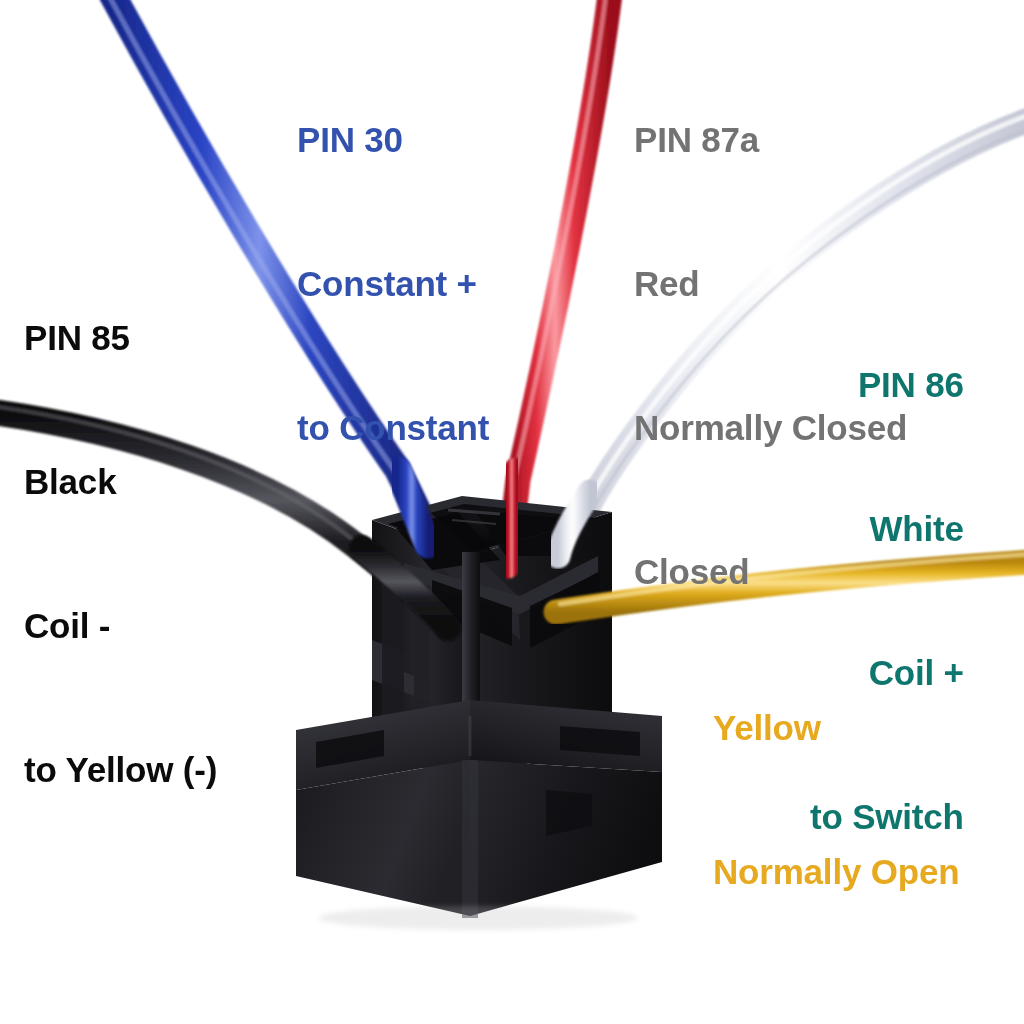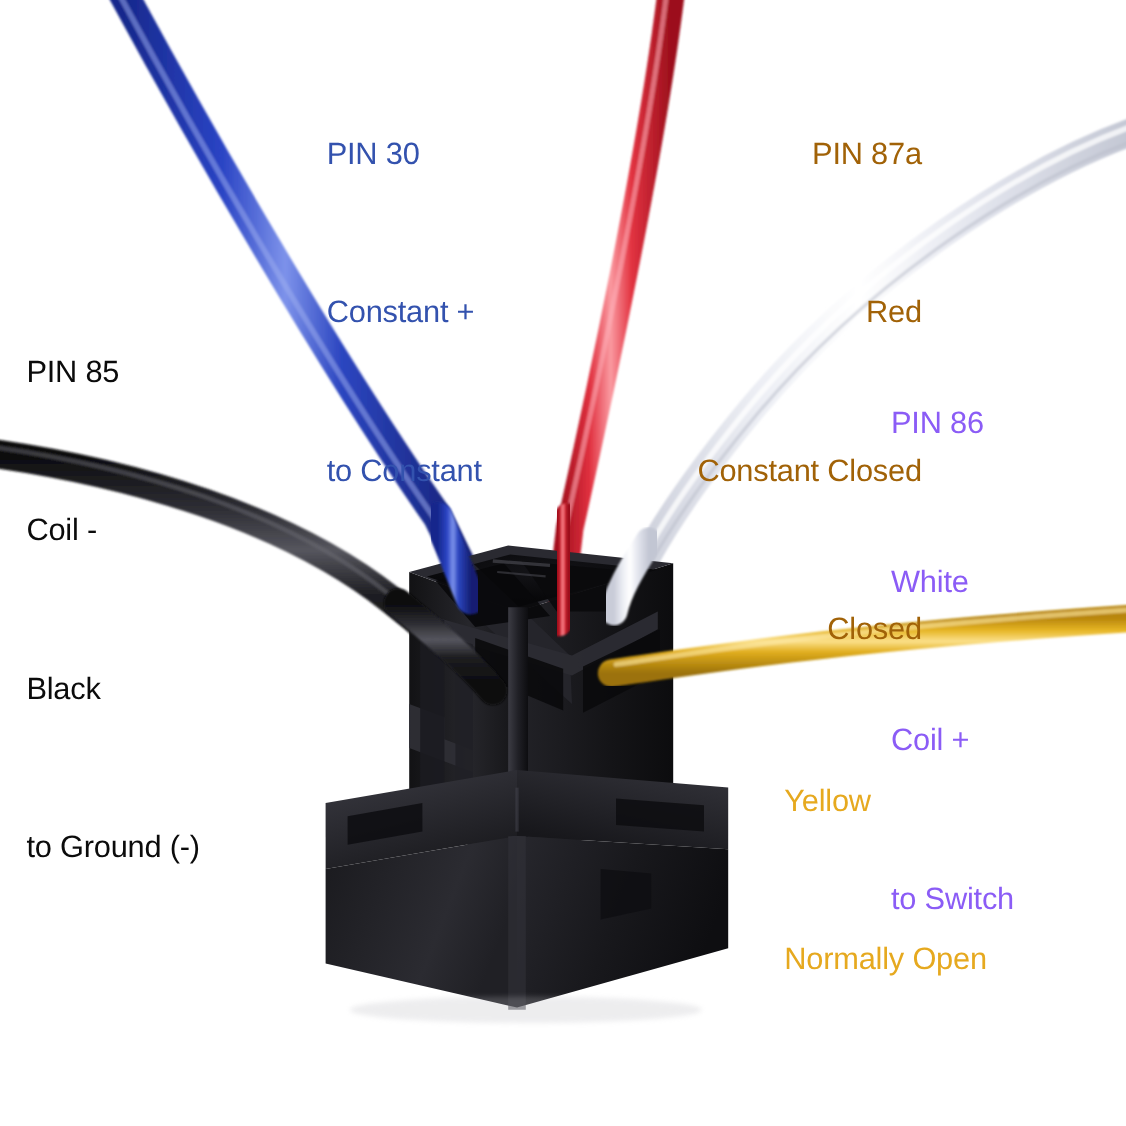--- a/index.html
+++ b/index.html
@@ -5,23 +5,23 @@
   html,body{margin:0;padding:0;background:#fff;}
   body{
     width:1024px;height:1024px;overflow:hidden;position:relative;
     font-family:"Liberation Sans","DejaVu Sans",sans-serif;
     -webkit-font-smoothing:antialiased;
   }
   #stage{position:absolute;inset:0;width:1024px;height:1024px;background:#ffffff;}
   #photo{position:absolute;left:0;top:0;width:1024px;height:1024px;}
   .lbl{
     position:absolute;
-    font-size:28px;
+    font-size:35px;
     line-height:48px;
-    font-weight:400;
+    font-weight:700;
     white-space:pre;
     letter-spacing:-0.2px;
   }
   .lbl div{margin:0;padding:0;}
   #label-pin85{left:24px;  top:218px;}
   #label-pin30{left:297px; top:20px;}
   #label-pin87a{left:634px;top:20px;}
   #label-pin86{left:810px; top:265px;}
   #label-pin87{left:713px; top:608px;}
 </style>
@@ -207,39 +207,39 @@
 
     <g filter="url(#soft)">
       <path d="M556,612 C640,600 760,580 1032,562" fill="none" stroke="url(#gYellow)" stroke-width="25" stroke-linecap="round"></path>
       <path d="M560,604 C642,592 762,572 1032,554" fill="none" stroke="#fdeaa8" stroke-width="4.5" stroke-linecap="round" opacity="0.6"></path>
     </g>
 
   </svg>
 
   <div class="lbl" id="label-pin85" style="color: rgb(11, 11, 11);">
     <div>PIN 85</div>
+    <div>Black</div>
     <div>Coil -</div>
-    <div>Black</div>
-    <div>to Ground (-)</div>
+    <div>to Yellow (-)</div>
   </div>
 
   <div class="lbl" id="label-pin30" style="color: rgb(51, 82, 174);">
     <div>PIN 30</div>
     <div>Constant +</div>
     <div>to Constant</div>
   </div>
 
-  <div class="lbl" id="label-pin87a" style="color: #a16207; text-align: right;">
+  <div class="lbl" id="label-pin87a" style="color: #737373;">
     <div>PIN 87a</div>
     <div>Red</div>
-    <div>Constant Closed</div>
+    <div>Normally Closed</div>
     <div>Closed</div>
   </div>
 
-  <div class="lbl" id="label-pin86" style="color: #8b5cf6;">
+  <div class="lbl" id="label-pin86" style="color: #0f766e; text-align: right;">
     <div>PIN 86</div>
     <div>White</div>
     <div>Coil +</div>
     <div>to Switch</div>
   </div>
 
   <div class="lbl" id="label-pin87" style="color: rgb(230, 169, 31);">
     <div>Yellow</div>
     <div>Normally Open</div>
     

